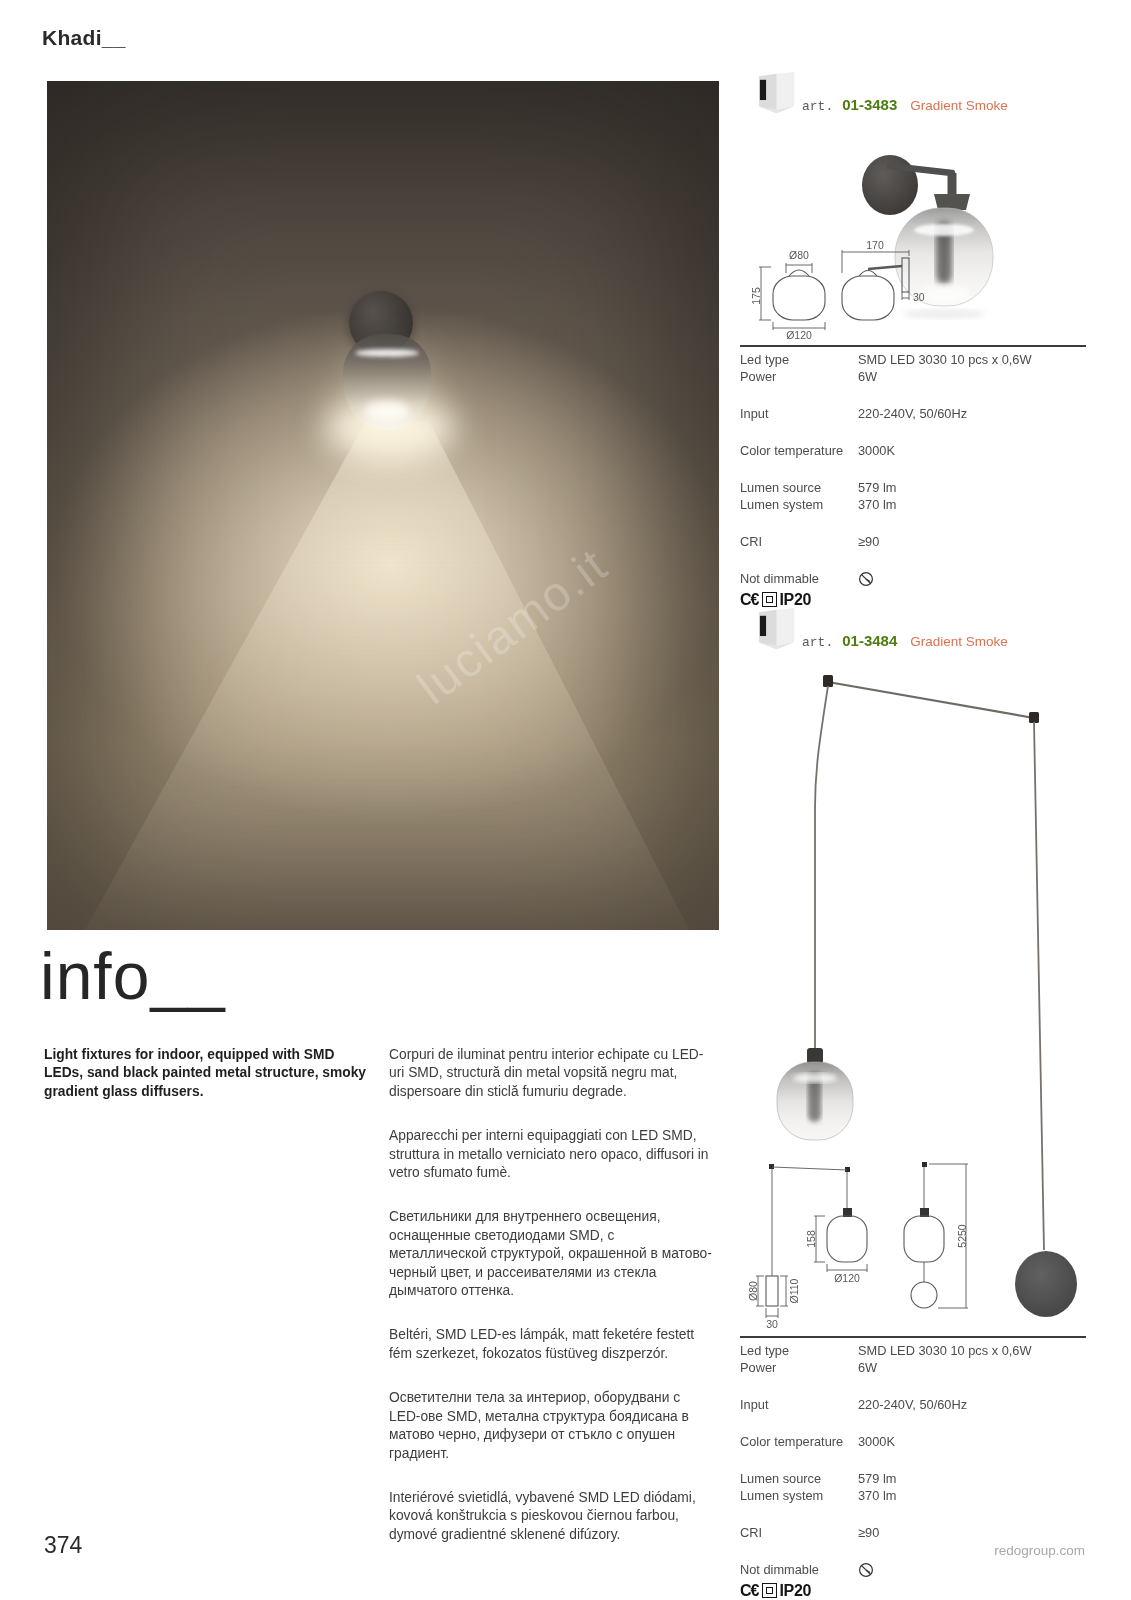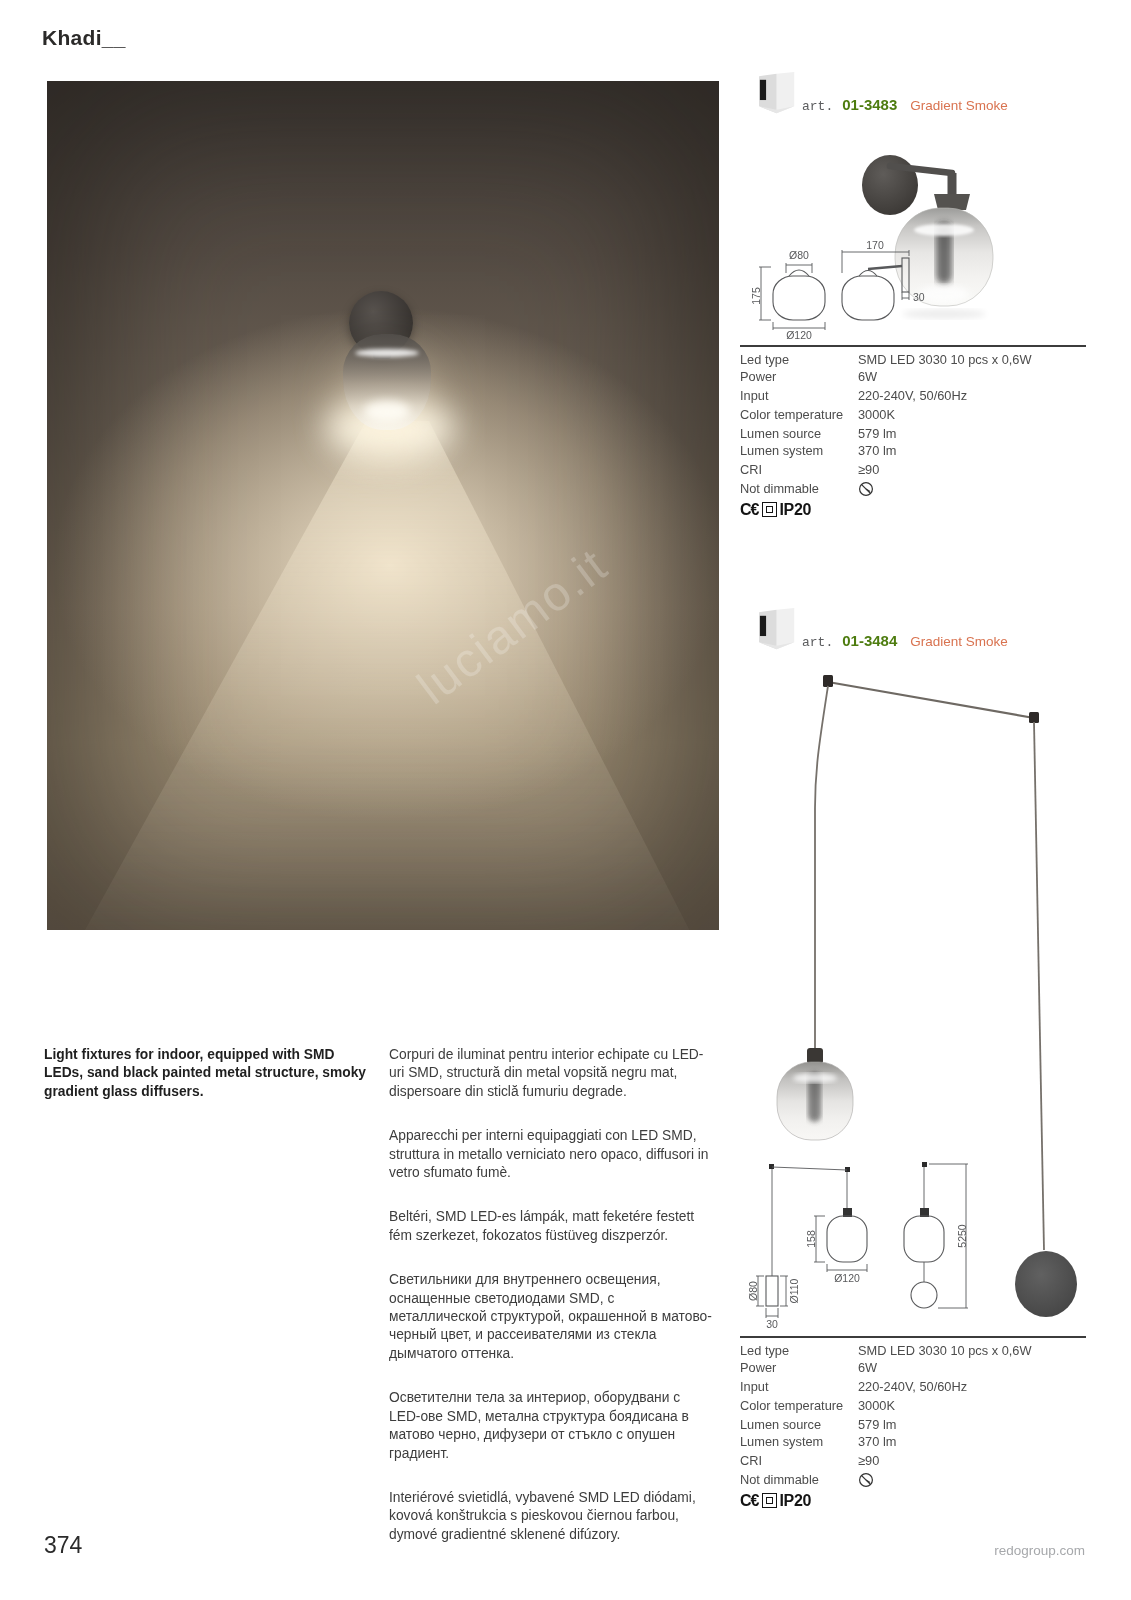--- a/index.html
+++ b/index.html
@@ -50,21 +50,21 @@
   svg.dim2{position:absolute;left:746px;top:1150px;}
   .dimtxt{font-size:10.5px;fill:#58595b;font-family:"Liberation Sans",sans-serif;}
   .dimln{stroke:#58595b;stroke-width:.9;fill:none;}
   .dimshape{stroke:#58595b;stroke-width:1.1;fill:none;}
 
   
   .spectable{position:absolute;left:740px;width:346px;border-top:2px solid #3c3c3c;padding-top:4px;
     font-size:12.8px;color:#4c4c4c;}
   .t1{top:345px;} .t2{top:1336px;}
   .srow{display:flex;height:17px;line-height:17px;align-items:center;}
-  .srow.g{margin-top:2px;}
+  .srow.g{margin-top:20px;}
   .slabel{width:118px;flex:none;}
   .svalue{flex:1;}
   .nd-icon{width:16px;height:16px;display:block;}
   .certs{display:flex;align-items:center;margin-top:3px;height:19px;}
   .ce{font-weight:700;font-size:16px;color:#141414;letter-spacing:-1px;margin-right:4px;}
   .dins{width:13px;height:13px;border:1.7px solid #141414;display:flex;align-items:center;justify-content:center;margin-right:2px;}
   .dins span{width:5px;height:5px;border:1.5px solid #141414;display:block;}
   .ip{font-weight:700;font-size:16px;color:#141414;letter-spacing:-.3px;}
 
   
@@ -319,26 +319,27 @@
       </div>
     <div class="certs">
       <span class="ce">C€</span>
       <span class="dins">
           <span></span>
         </span>
       <span class="ip">IP20</span>
     </div>
   </div>
 
+  <div class="info-heading">info__</div>
   <div class="desc-en">Light fixtures for indoor, equipped with SMD LEDs, sand black painted metal structure, smoky gradient glass diffusers.</div>
   <div class="desc-col">
     <p>Corpuri de iluminat pentru interior echipate cu LED-uri SMD, structură din metal vopsită negru mat, dispersoare din sticlă fumuriu degrade.</p>
     <p>Apparecchi per interni equipaggiati con LED SMD, struttura in metallo verniciato nero opaco, diffusori in vetro sfumato fumè.</p>
+    <p>Светильники для внутреннего освещения, оснащенные светодиодами SMD, с металлической структурой, окрашенной в матово-черный цвет, и рассеивателями из стекла дымчатого оттенка.</p>
     <p>Beltéri, SMD LED-es lámpák, matt feketére festett fém szerkezet, fokozatos füstüveg diszperzór.</p>
-    <p>Светильники для внутреннего освещения, оснащенные светодиодами SMD, с металлической структурой, окрашенной в матово-черный цвет, и рассеивателями из стекла дымчатого оттенка.</p>
     <p>Осветителни тела за интериор, оборудвани с LED-ове SMD, метална структура боядисана в матово черно, дифузери от стъкло с опушен градиент.</p>
     <p>Interiérové svietidlá, vybavené SMD LED diódami, kovová konštrukcia s pieskovou čiernou farbou, dymové gradientné sklenené difúzory.</p>
   </div>
 
   <div class="pagenum">374</div>
   <div class="website">redogroup.com</div>
 
 </div>
 
 </body></html>

